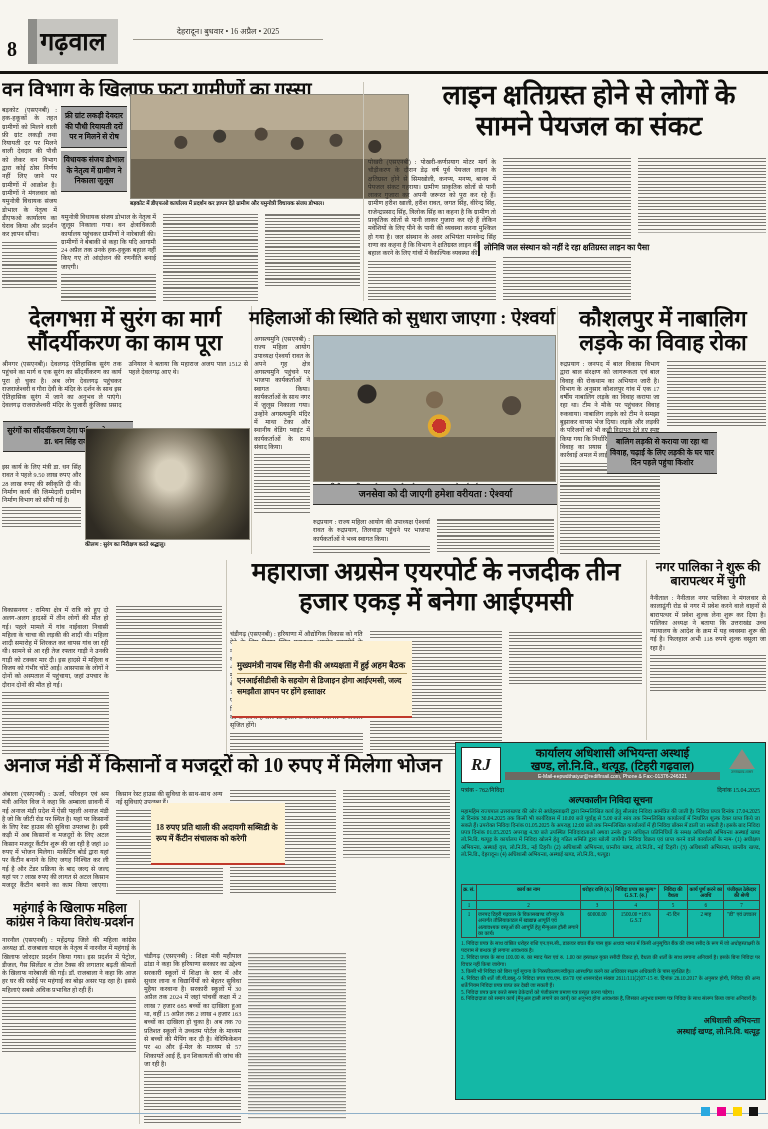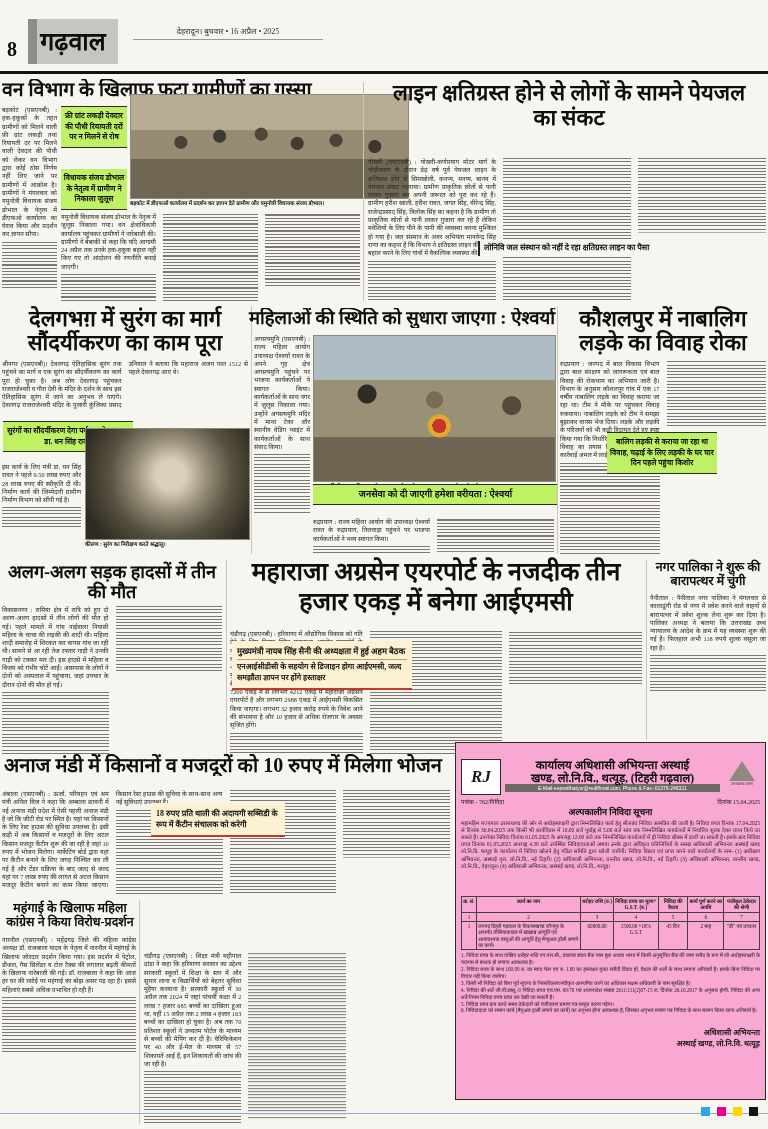--- a/index.html
+++ b/index.html
@@ -8,43 +8,43 @@
   .abs{position:absolute;}
   .hl{font-weight:bold;color:#0f0e0c;line-height:1.1;}
   .center{text-align:center;}
   .btxt{font-size:6.3px;line-height:1.32;text-align:justify;color:#2e2c28;overflow:hidden;column-fill:auto;}
   .cols2{column-count:2;column-gap:7px;}
   .cols3{column-count:3;column-gap:7px;}
   .cols4{column-count:4;column-gap:7px;}
   .fill{width:100%;margin-top:3px;opacity:.62;
         background:repeating-linear-gradient(to bottom,#2f2c27 0 1.1px,transparent 1.1px 3.2px);}
   .quote{font-weight:bold;text-align:center;font-size:7.6px;line-height:1.4;color:#11100e;
-         padding:4px 2px;border-top:1.3px solid #2b2a27;border-bottom:1.3px solid #2b2a27;background:#bef264;}
-  .cream{background:#fdf1d3;border-bottom:2.5px solid #c0392b;padding:5px 5px;font-weight:bold;color:#171512;}
+         padding:4px 2px;border-top:1.3px solid #2b2a27;border-bottom:1.3px solid #2b2a27;background:#a3a3a3;}
+  .cream{background:#fdf1d3;border-bottom:2.5px solid #c0392b;padding:19px 5px;font-weight:bold;color:#171512;}
   .caption{font-size:5.6px;font-weight:bold;color:#191815;line-height:1.3;}
   .vr{position:absolute;width:1px;background:#c9c5b8;}
   .photo{position:absolute;border:1px solid #8d897c;}
   .ph1{background:
        radial-gradient(circle at 18% 46%,#4a4238 0 6px,transparent 7px),
        radial-gradient(circle at 32% 40%,#3e3a33 0 6px,transparent 7px),
        radial-gradient(circle at 47% 38%,#50463a 0 6px,transparent 7px),
        radial-gradient(circle at 60% 47%,#433c33 0 6px,transparent 7px),
        radial-gradient(circle at 74% 44%,#4c443a 0 6px,transparent 7px),
        radial-gradient(circle at 88% 50%,#3d362e 0 6px,transparent 7px),
        linear-gradient(180deg,#b9ac94 0 34%,#978b74 34% 62%,#6f6654 62% 100%);}
   .ph2{background:radial-gradient(circle at 52% 42%,#d8d0bc 0 14%,#978e7b 34%,#57513f 58%,#2f2b23 86%);}
   .ph3{background:
        radial-gradient(circle at 52% 62%,#c8352c 0 7px,#e3a92c 7px 11px,transparent 12px),
        radial-gradient(circle at 50% 44%,#7d6a52 0 8px,transparent 9px),
        radial-gradient(circle at 22% 40%,#2e2a26 0 9px,transparent 10px),
        radial-gradient(circle at 82% 48%,#544a3e 0 9px,transparent 10px),
        linear-gradient(180deg,#aebdc4 0 30%,#9a9076 30% 70%,#6e6552 70% 100%);}
   .subover{background:#f7f5ef;font-weight:bold;border-left:2px solid #24221f;padding:2px 4px;
            font-size:8px;line-height:1.35;color:#121110;}
-  .tender{border:1.6px solid #2c2a26;background:#f9a8d4;padding:16px 5px;box-sizing:border-box;}
+  .tender{border:1.6px solid #2c2a26;background:#14b8a6;padding:4px 5px;box-sizing:border-box;}
   .tender table{width:100%;border-collapse:collapse;table-layout:fixed;}
   .tender th,.tender td{border:.6px solid #44413a;font-size:5.1px;line-height:1.25;padding:1px;
                         vertical-align:top;font-family:"Liberation Serif",serif;}
   .tnote{font-size:5.1px;line-height:1.35;text-align:justify;color:#23211d;}
   .sq{width:9px;height:9px;display:inline-block;margin-left:3px;}
 </style>
 </head>
 <body>
 
 <div class="sheet">
@@ -57,31 +57,31 @@
   <div class="abs" style="left:133px;top:39px;width:190px;height:1px;background:#9b978c;"></div>
   <div class="abs" style="left:0;top:71px;width:768px;height:3.4px;background:#15130f;"></div>
 
   <div class="abs hl" style="left:2px;top:79px;width:358px;font-size:19.5px;white-space:nowrap;overflow:hidden;">वन विभाग के खिलाफ फूटा ग्रामीणों का गुस्सा</div>
   <div class="abs btxt" style="left:2px;top:106px;width:55px;height:197px;">
     <span>बड़कोट (एसएनबी) : हक-हकूकों के तहत ग्रामीणों को मिलने वाली फ्री ग्रांट लकड़ी तथा रियायती दर पर मिलने वाली देवदार की पौधी को लेकर वन विभाग द्वारा कोई ठोस निर्णय नहीं लिए जाने पर ग्रामीणों में आक्रोश है। ग्रामीणों ने मंगलवार को यमुनोत्री विधायक संजय डोभाल के नेतृत्व में डीएफओ कार्यालय का घेराव किया और प्रदर्शन कर ज्ञापन सौंपा।</span>
     <span class="fill" style="display:block;height:48px;"></span>
   </div>
   <div class="abs" style="left:61px;top:106px;width:66px;">
     <div class="quote">फ्री ग्रांट लकड़ी देवदार की पौधी रियायती दरों पर न मिलने से रोष</div>
-    <div class="quote" style="margin-top:21px;border-top:none;">विधायक संजय डोभाल के नेतृत्व में ग्रामीण ने निकाला जुलूस</div>
+    <div class="quote" style="margin-top:3px;border-top:none;">विधायक संजय डोभाल के नेतृत्व में ग्रामीण ने निकाला जुलूस</div>
   </div>
   <div class="photo ph1" style="left:130px;top:94px;width:277px;height:103px;"></div>
   <div class="abs caption" style="left:130px;top:200px;width:277px;">बड़कोट में डीएफओ कार्यालय में प्रदर्शन कर ज्ञापन देते ग्रामीण और यमुनोत्री विधायक संजय डोभाल।</div>
   <div class="abs btxt cols3" style="left:61px;top:213px;width:299px;height:89px;">
     <span>यमुनोत्री विधायक संजय डोभाल के नेतृत्व में जुलूस निकाला गया। वन क्षेत्राधिकारी कार्यालय पहुंचकर ग्रामीणों ने नारेबाजी की। ग्रामीणों ने बेबाकी से कहा कि यदि आगामी 24 अप्रैल तक उनके हक-हकूक बहाल नहीं किए गए तो आंदोलन की रणनीति बनाई जाएगी।</span>
     <span class="fill" style="display:block;height:190px;"></span>
   </div>
   <div class="vr" style="left:363px;top:82px;height:219px;"></div>
 
-  <div class="abs hl center" style="left:392px;top:80px;width:354px;font-size:22px;line-height:1.15;">लाइन क्षतिग्रस्त होने से लोगों के सामने पेयजल का संकट</div>
+  <div class="abs hl center" style="left:412px;top:80px;width:354px;font-size:27px;line-height:1.15;">लाइन क्षतिग्रस्त होने से लोगों के सामने पेयजल का संकट</div>
   <div class="abs btxt cols3" style="left:368px;top:158px;width:398px;height:144px;">
     <span>पोखरी (एसएनबी) : पोखरी-कर्णप्रयाग मोटर मार्ग के चौड़ीकरण के दौरान डेढ़ वर्ष पूर्व पेयजल लाइन के क्षतिग्रस्त होने से सिमखोली, कनप्य, मनप्य, बानव में पेयजल संकट गहराया। ग्रामीण प्राकृतिक स्रोतों से पानी लाकर गुजारा कर अपनी जरूरत को पूरा कर रहे हैं।</span>
     <span>ग्रामीण हरीश खाली, हरीश रावत, जगत सिंह, वीरेन्द्र सिंह, राजेन्द्रप्रसाद सिंह, त्रिलोक सिंह का कहना है कि ग्रामीण तो प्राकृतिक स्रोतों से पानी लाकर गुजारा कर रहे हैं लेकिन मवेशियों के लिए पीने के पानी की व्यवस्था करना मुश्किल हो गया है। जल संस्थान के अवर अभियंता मानवेन्द्र सिंह राणा का कहना है कि विभाग ने क्षतिग्रस्त लाइन की आपूर्ति बहाल करने के लिए गांवों में वैकल्पिक व्यवस्था की गई है।</span>
     <span class="fill" style="display:block;height:260px;"></span>
   </div>
   <div class="abs subover" style="left:478px;top:241px;width:176px;">लोनिवि जल संस्थान को नहीं दे रहा क्षतिग्रस्त लाइन का पैसा</div>
 
   <div class="abs hl center" style="left:0;top:307px;width:250px;font-size:22px;">देलगभग़ में सुरंग का मार्ग सौंदर्यीकरण का काम पूरा</div>
   <div class="abs btxt cols2" style="left:2px;top:360px;width:246px;height:58px;">
     <span>श्रीनगर (एसएनबी)। देवलगढ़ ऐतिहासिक सुरंग तक पहुंचने का मार्ग व एक सुरंग का सौंदर्यीकरण का कार्य पूरा हो चुका है। अब लोग देवलगढ़ पहुंचकर राजराजेश्वरी व गौरा देवी के मंदिर के दर्शन के साथ इस ऐतिहासिक सुरंग में जाने का अनुभव ले पाएंगे। देवलगढ़ राजराजेश्वरी मंदिर के पुजारी कुंजिका प्रसाद उनियाल ने बताया कि महाराज अजय पाल 1512 से पहले देवलगढ़ आए थे।</span>
@@ -110,21 +110,20 @@
   <div class="vr" style="left:557px;top:306px;height:248px;"></div>
 
   <div class="abs hl center" style="left:560px;top:307px;width:206px;font-size:22px;">कौशलपुर में नाबालिग लड़के का विवाह रोका</div>
   <div class="abs btxt cols2" style="left:560px;top:360px;width:206px;height:194px;">
     <span>रुद्रप्रयाग : जनपद में बाल विकास विभाग द्वारा बाल संरक्षण को जागरूकता एवं बाल विवाह की रोकथाम का अभियान जारी है। विभाग के अनुसार कौशलपुर गांव में एक 17 वर्षीय नाबालिग लड़के का विवाह कराया जा रहा था। टीम ने मौके पर पहुंचकर विवाह रुकवाया।</span>
     <span>नाबालिग लड़के को टीम ने समझा बुझाकर वापस भेज दिया। लड़के और लड़की के परिजनों को भी कड़ी हिदायत देते हुए स्पष्ट किया गया कि निर्धारित न्यूनतम आयु से पहले विवाह का प्रयास किया गया तो विधिक कार्रवाई अमल में लाई जाएगी।</span>
     <span class="fill" style="display:block;height:160px;"></span>
   </div>
   <div class="abs quote" style="left:607px;top:432px;width:106px;">बालिग लड़की से कराया जा रहा था विवाह, चढ़ाई के लिए लड़की के घर चार दिन पहले पहुंचा किशोर</div>
 
-  <div class="abs hl center" style="left:0;top:563px;width:224px;font-size:18px;">अलग-अलग सड़क हादसों में तीन की मौत</div>
   <div class="abs btxt cols2" style="left:2px;top:606px;width:220px;height:150px;">
     <span>विकासनगर : रामिया क्षेत्र में रात्रि को हुए दो अलग-अलग हादसों में तीन लोगों की मौत हो गई। पहले मामले में गांव नाईवाला निवासी महिला के चाचा की लड़की की शादी थी। महिला शादी समारोह में शिरकत कर वापस गांव जा रही थी। सामने से आ रही तेज रफ्तार गाड़ी ने उनकी गाड़ी को टक्कर मार दी। इस हादसे में महिला व विजय को गंभीर चोटें आईं। आसपास के लोगों ने दोनों को अस्पताल में पहुंचाया, जहां उपचार के दौरान दोनों की मौत हो गई।</span>
     <span class="fill" style="display:block;height:130px;"></span>
   </div>
   <div class="vr" style="left:226px;top:560px;height:196px;"></div>
 
   <div class="abs hl center" style="left:228px;top:557px;width:416px;font-size:25px;line-height:1.2;">महाराजा अग्रसेन एयरपोर्ट के नजदीक तीन हजार एकड़ में बनेगा आईएमसी</div>
   <div class="abs btxt cols3" style="left:230px;top:630px;width:412px;height:124px;">
     <span>चंडीगढ़ (एसएनबी) : हरियाणा में औद्योगिक विकास को गति देने के लिए हिसार स्थित महाराजा अग्रसेन एयरपोर्ट के नजदीक लगभग 3 हजार एकड़ में इंटीग्रेटेड मैन्युफैक्चरिंग क्लस्टर (आईएमसी) विकसित किया जाएगा। इस पर लगभग 4680 करोड़ रुपये की लागत आएगी।</span>
     <span>यह जानकारी मुख्यमंत्री नायब सिंह सैनी की अध्यक्षता में हुई एक अहम बैठक में दी गई। बैठक में बताया गया कि हिसार में चिन्हित 7200 एकड़ में से लगभग 4212 एकड़ में महाराजा अग्रसेन एयरपोर्ट है और लगभग 2988 एकड़ में आईएमसी विकसित किया जाएगा। लगभग 32 हजार करोड़ रुपये के निवेश आने की संभावना है और 10 हजार से अधिक रोजगार के अवसर सृजित होंगे।</span>

